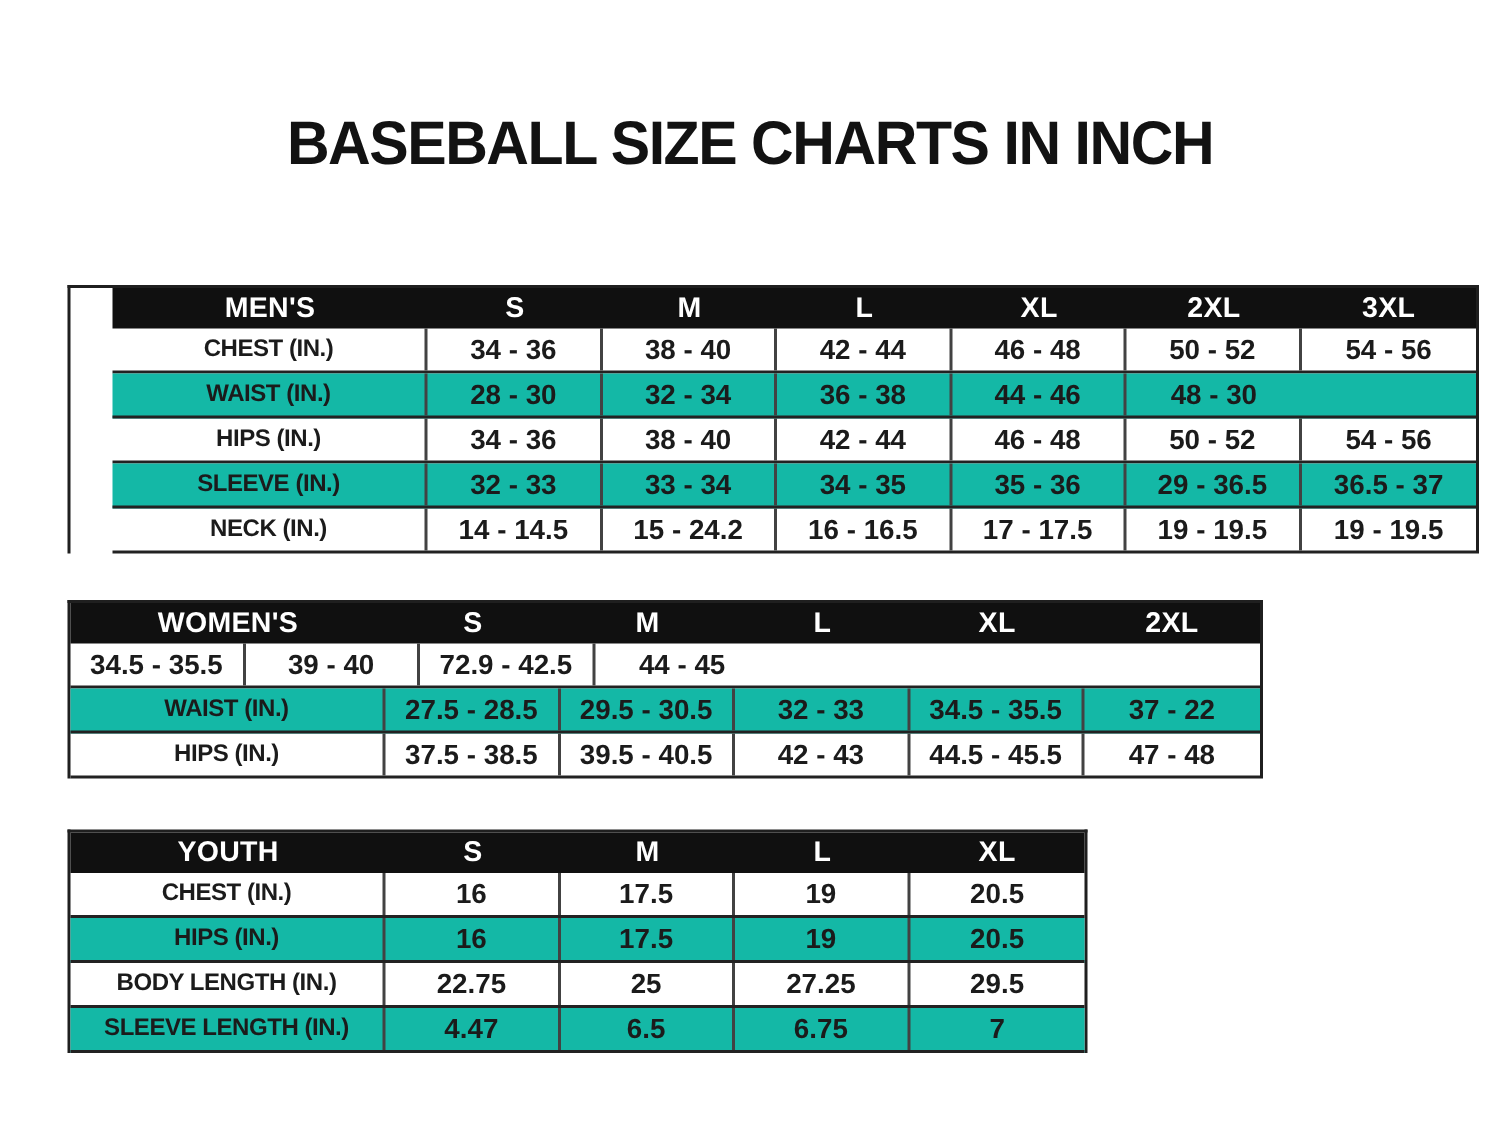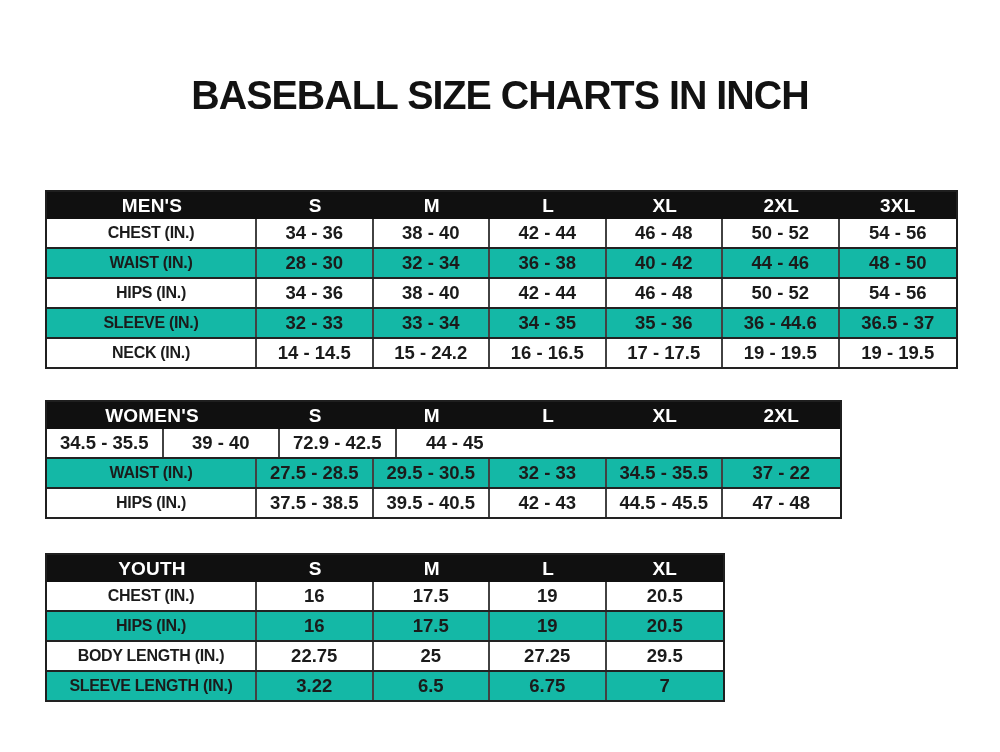--- a/index.html
+++ b/index.html
@@ -56,21 +56,21 @@
     letter-spacing: 0.2px;
   }
   .t-row.data .cell {
     color: #1b1b1b;
     font-weight: bold;
     font-size: 18.5px;
   }
   .t-row.data .cell.label { font-size: 16px; letter-spacing: -0.3px; }
   .t-row.data .cell { border-right: 2px solid #424242; }
   .t-row.data .cell:last-child { border-right: none; }
-  #table-mens  { top: 190px; }
+  #table-mens  { top: 190px; padding-left: 28px; }
   #table-womens{ top: 400px; }
   #table-youth { top: 553px; }
 </style>
 </head>
 <body>
 
 <div class="page-title">BASEBALL SIZE CHARTS IN INCH</div>
 
 <div id="table-mens" class="size-table">
     <div class="t-row header">
@@ -89,40 +89,39 @@
       <div class="cell val">42 - 44</div>
       <div class="cell val">46 - 48</div>
       <div class="cell val">50 - 52</div>
       <div class="cell val">54 - 56</div>
     </div>
     <div class="t-row data alt">
       <div class="cell label">WAIST (IN.)</div>
       <div class="cell val">28 - 30</div>
       <div class="cell val">32 - 34</div>
       <div class="cell val">36 - 38</div>
-      <div class="cell val">40 - 42</div>
       <div class="cell val">44 - 46</div>
-      <div class="cell val">48 - 50</div>
+      <div class="cell val">48 - 30</div>
     </div>
     <div class="t-row data">
       <div class="cell label">HIPS (IN.)</div>
       <div class="cell val">34 - 36</div>
       <div class="cell val">38 - 40</div>
       <div class="cell val">42 - 44</div>
       <div class="cell val">46 - 48</div>
       <div class="cell val">50 - 52</div>
       <div class="cell val">54 - 56</div>
     </div>
     <div class="t-row data alt">
       <div class="cell label">SLEEVE (IN.)</div>
       <div class="cell val">32 - 33</div>
       <div class="cell val">33 - 34</div>
       <div class="cell val">34 - 35</div>
       <div class="cell val">35 - 36</div>
-      <div class="cell val">36 - 44.6</div>
+      <div class="cell val">29 - 36.5</div>
       <div class="cell val">36.5 - 37</div>
     </div>
     <div class="t-row data">
       <div class="cell label">NECK (IN.)</div>
       <div class="cell val">14 - 14.5</div>
       <div class="cell val">15 - 24.2</div>
       <div class="cell val">16 - 16.5</div>
       <div class="cell val">17 - 17.5</div>
       <div class="cell val">19 - 19.5</div>
       <div class="cell val">19 - 19.5</div>
@@ -186,18 +185,18 @@
     </div>
     <div class="t-row data">
       <div class="cell label">BODY LENGTH (IN.)</div>
       <div class="cell val">22.75</div>
       <div class="cell val">25</div>
       <div class="cell val">27.25</div>
       <div class="cell val">29.5</div>
     </div>
     <div class="t-row data alt">
       <div class="cell label">SLEEVE LENGTH (IN.)</div>
-      <div class="cell val">3.22</div>
+      <div class="cell val">4.47</div>
       <div class="cell val">6.5</div>
       <div class="cell val">6.75</div>
       <div class="cell val">7</div>
     </div>
   </div>
 
 </body></html>

